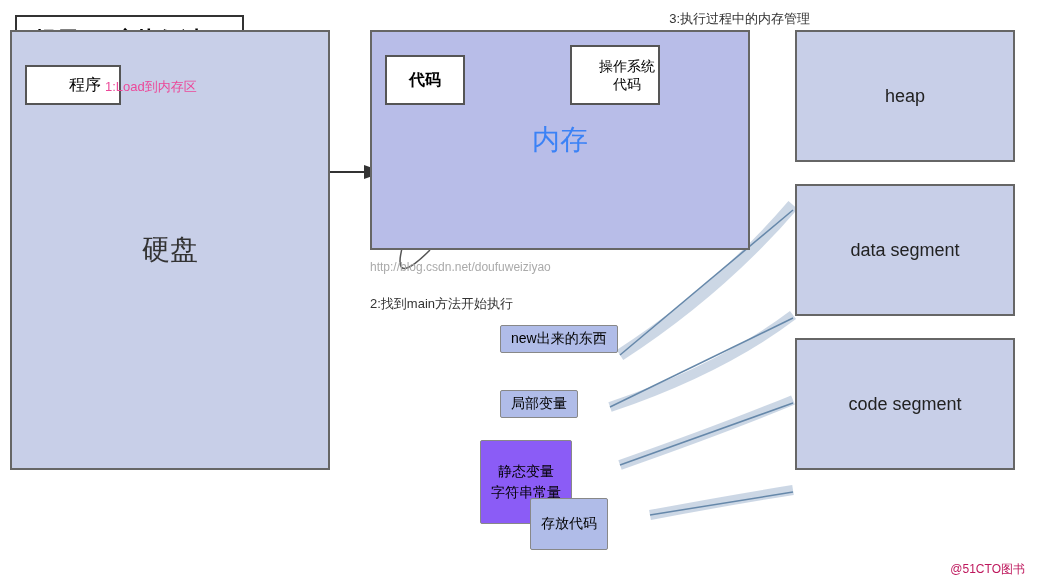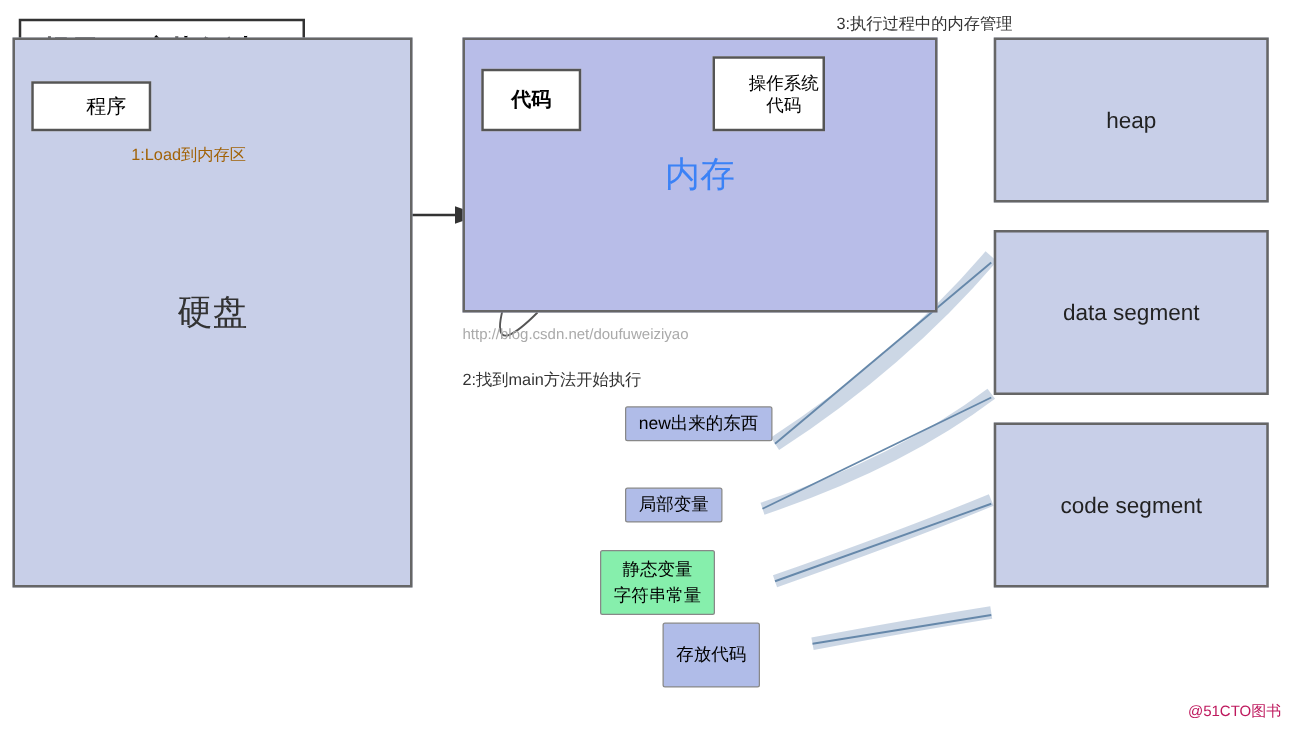--- a/index.html
+++ b/index.html
@@ -146,22 +146,21 @@
       font-size: 18px;
       color: #222;
     }
 
     
     #load-label {
       position: absolute;
       left: 105px;
       top: 78px;
       font-size: 13px;
-      color: #a16207;
-      margin-top: 37px;
+      color: #ec4899;
     }
 
     #main-label {
       position: absolute;
       left: 370px;
       top: 295px;
       font-size: 13px;
       color: #333;
     }
 
@@ -193,23 +192,23 @@
       border: 1px solid #888;
       padding: 4px 10px;
       font-size: 14px;
       border-radius: 2px;
     }
 
     #static-label {
       position: absolute;
       left: 480px;
       top: 440px;
-      background: #86efac;
+      background: #8b5cf6;
       border: 1px solid #888;
-      padding: 4px 10px;
+      padding: 20px 10px;
       font-size: 14px;
       border-radius: 2px;
       text-align: center;
       line-height: 1.5;
     }
 
     #code-store-label {
       position: absolute;
       left: 530px;
       top: 498px;

